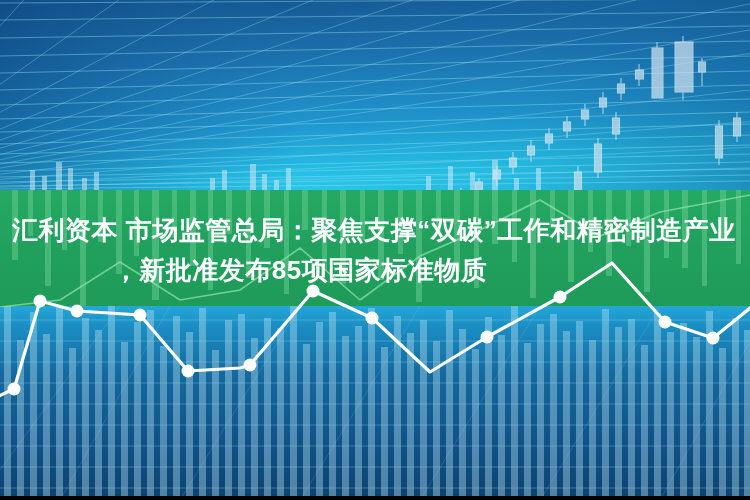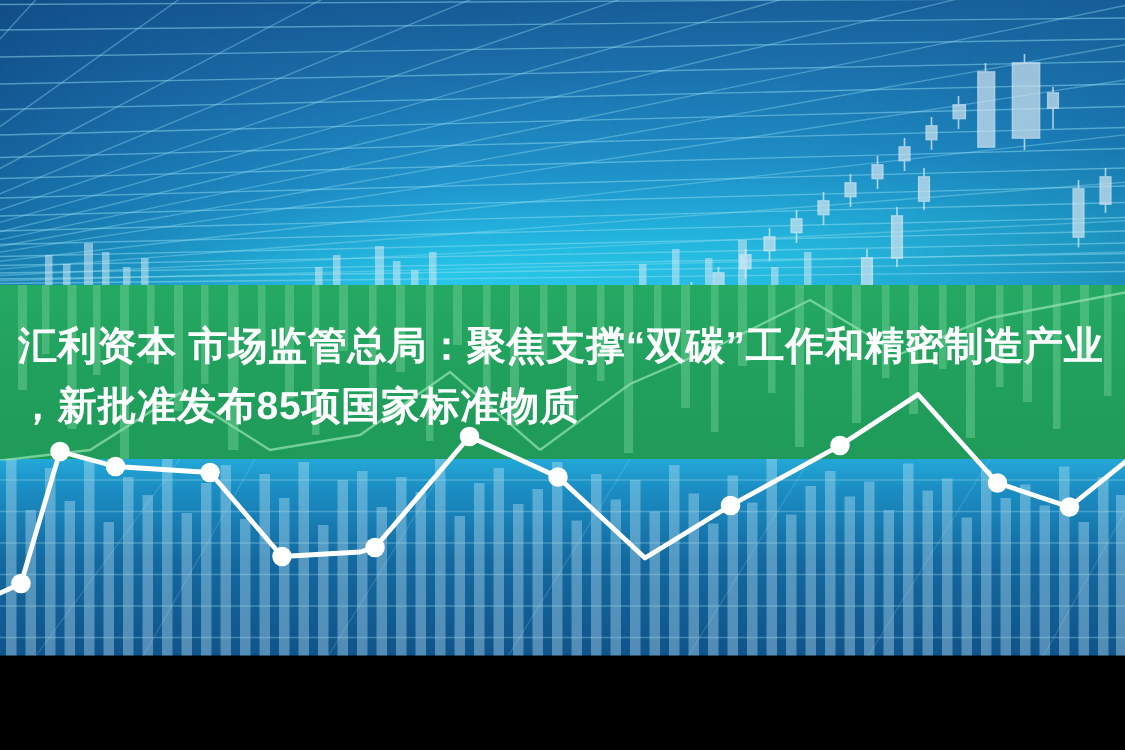--- a/index.html
+++ b/index.html
@@ -4,21 +4,21 @@
 <title>News Banner</title>
 <style>
   html, body {
     margin: 0;
     padding: 0;
     background: #000;
   }
   #stage {
     position: relative;
     width: 750px;
-    height: 437px;
+    height: 496px;
     overflow: hidden;
     font-family: "Liberation Sans", "DejaVu Sans", sans-serif;
   }
   #stage svg.layer {
     position: absolute;
     top: 0;
     left: 0;
     width: 750px;
     height: 500px;
     display: block;
@@ -42,21 +42,21 @@
     font-weight: 700;
     font-size: 26px;
     line-height: 40px;
     letter-spacing: 0.5px;
     white-space: nowrap;
   }
   #headline .line-1 {
     text-align: left;
   }
   #headline .line-2 {
-    text-align: left;
+    text-align: center;
     padding-right: 150px;
   }
 </style>
 </head>
 <body>
 
 <div id="stage">
 
   <svg class="layer" viewBox="0 0 750 500" preserveAspectRatio="none">
     <defs>

